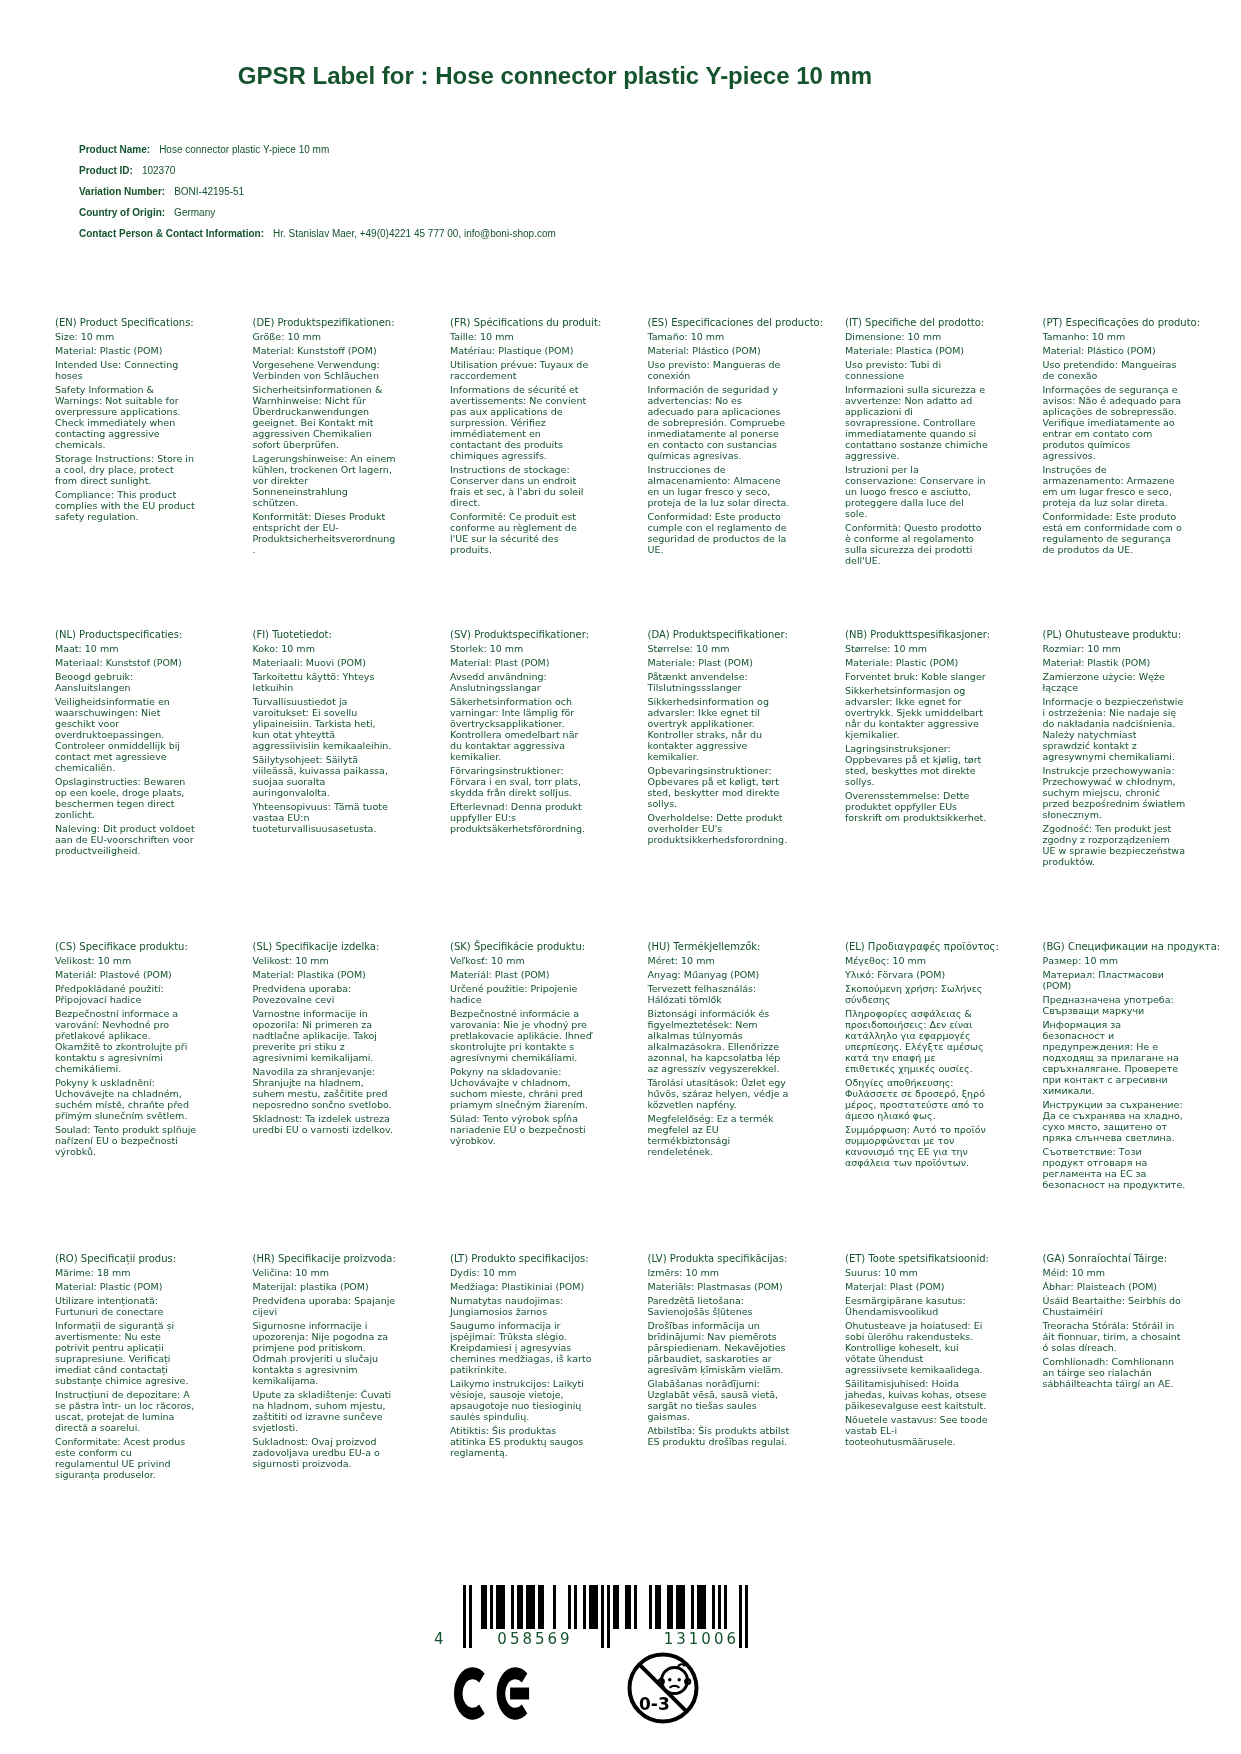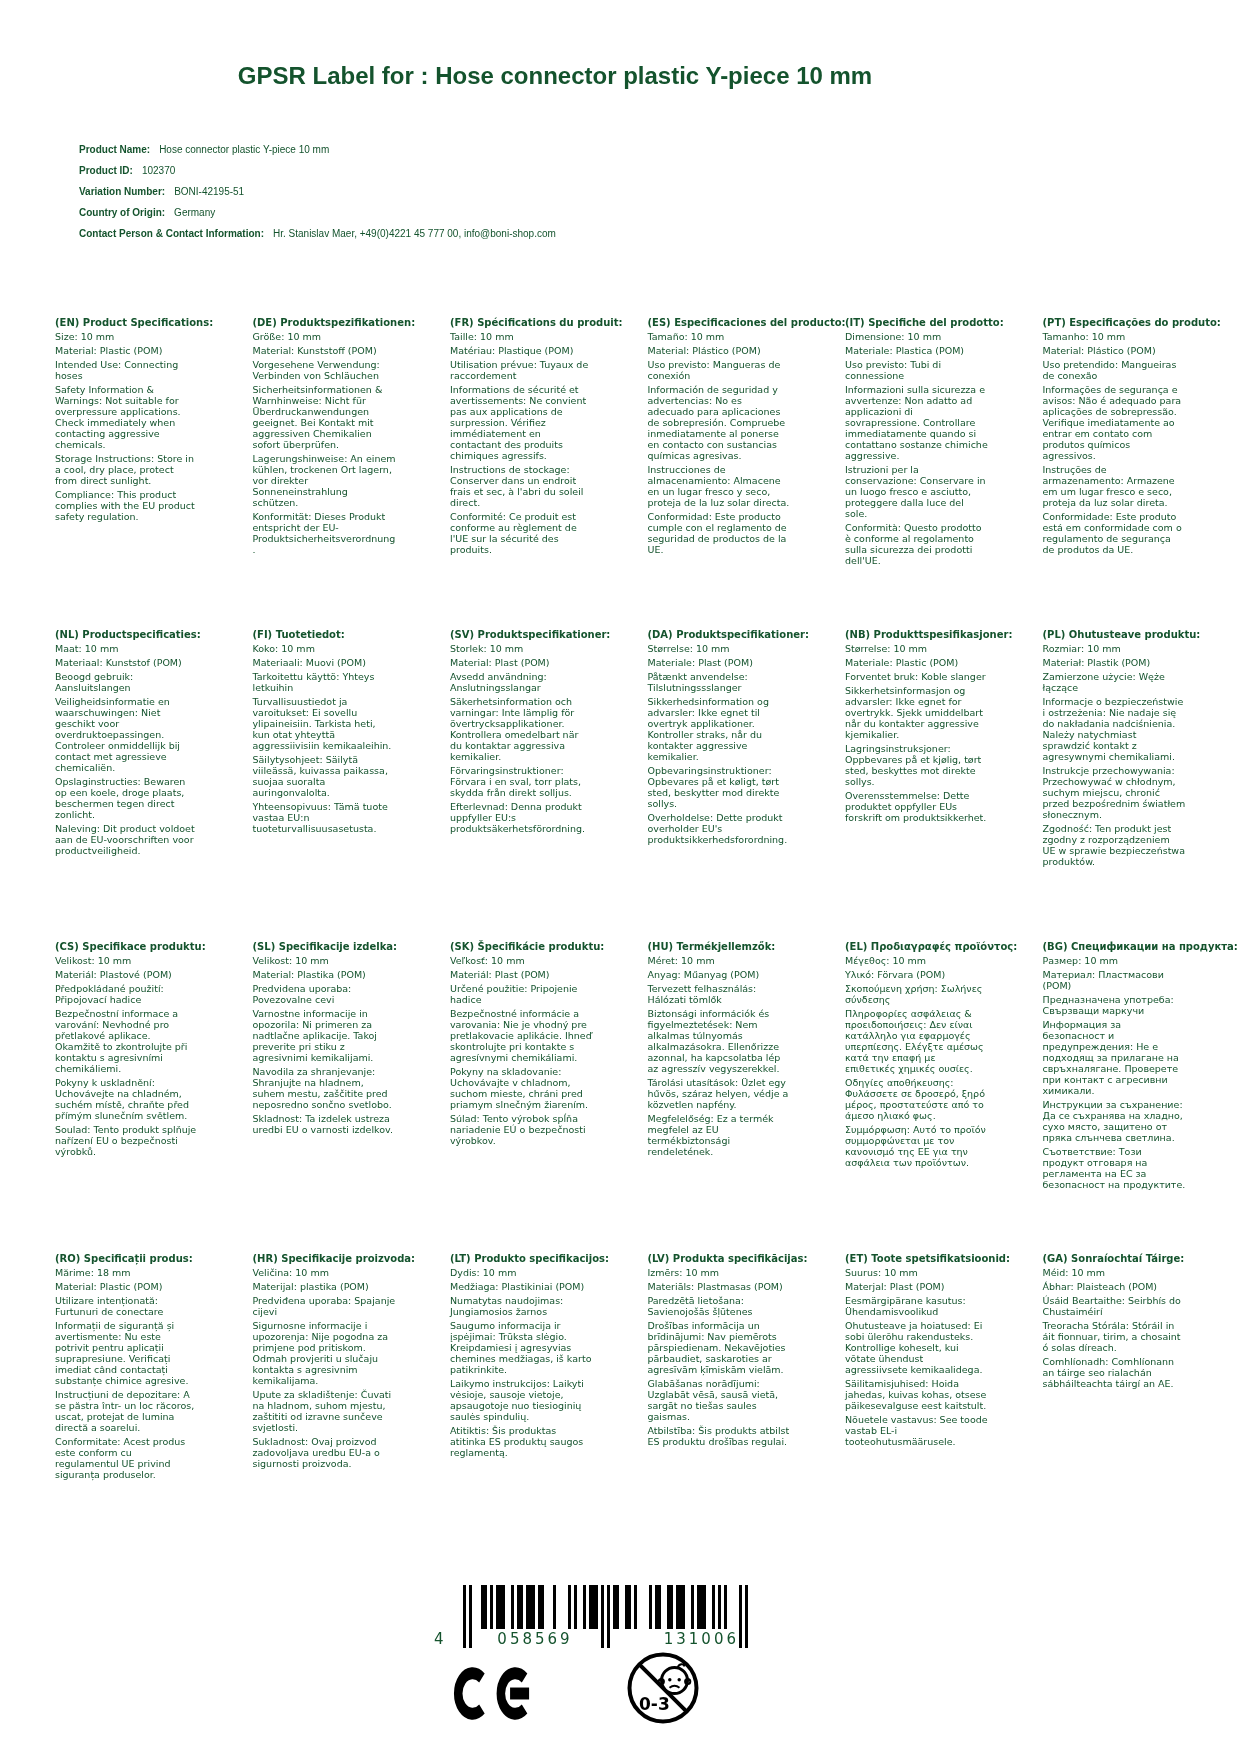--- a/index.html
+++ b/index.html
@@ -17,21 +17,21 @@
     font-family:"Liberation Sans", sans-serif; font-size:10px; line-height:17px;margin-left:20px;
   }
   .pi-line { margin-bottom:4px; white-space:nowrap; }
   .pi-label { font-weight:bold; margin-right:9px; }
   .blocks-grid {
     position:absolute; left:55px; top:317px; width:1185px;
     display:grid; grid-template-columns:repeat(6,197.5px);
     grid-template-rows:312px 312px 312px auto;
   }
   .block { width:143px; font-size:9.5px; line-height:11px; overflow-wrap:break-word; word-break:break-word; }
-  .block h3 { margin:0 0 2px 0; font-size:10px; line-height:12px; font-weight:bold; white-space:nowrap; }
+  .block h3 { margin:0 0 2px 0; font-size:10px; line-height:12px; font-weight:normal; white-space:nowrap; }
   .block p { margin:0 0 3px 0; }
   .barcode-wrap { position:absolute; left:420px; top:1585px; width:330px; height:78px; }
   .bc-bars { position:absolute; left:43px; top:0; }
   .bc-bars rect { fill:#000; }
   .bc-first { position:absolute; left:14px; top:45px; font-size:15px; }
   .bc-left  { position:absolute; left:52px; top:45px; width:126px; text-align:center; font-size:15px; letter-spacing:3px; }
   .bc-right { position:absolute; left:193px; top:45px; width:126px; text-align:right; font-size:15px; letter-spacing:3px; }
   .ce-mark { position:absolute; left:453px; top:1665px; }
   .ce-stroke { fill:none; stroke:#000; stroke-width:13; }
   .age-mark { position:absolute; left:626px; top:1651px; }

